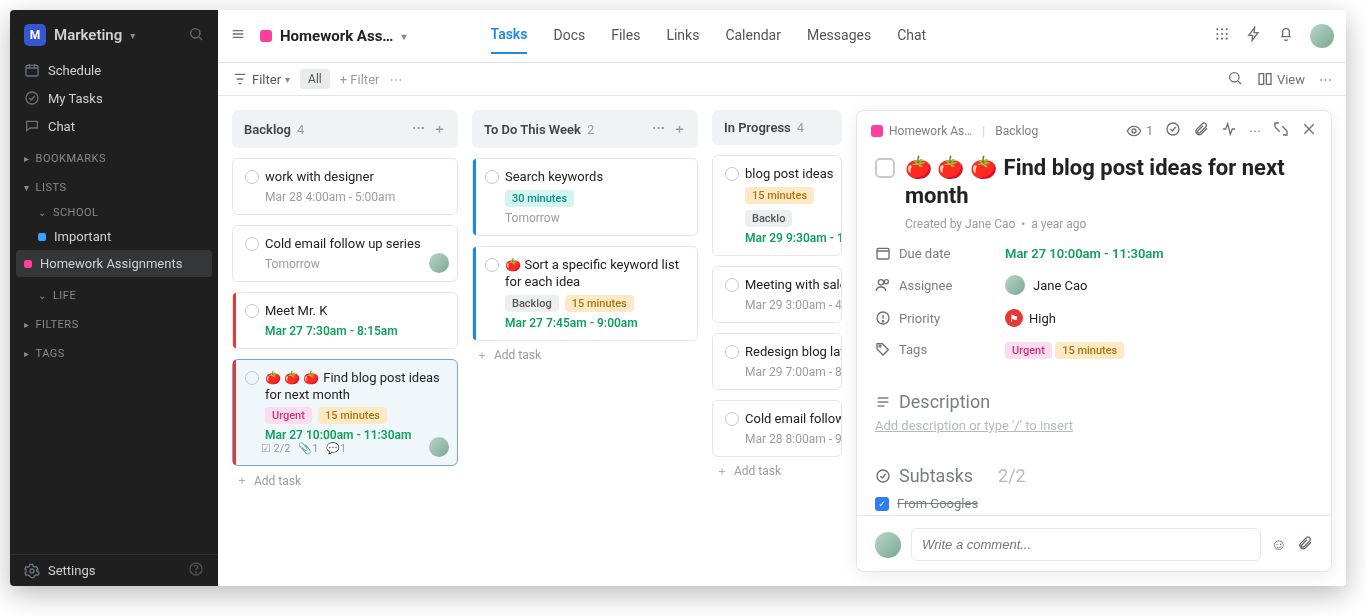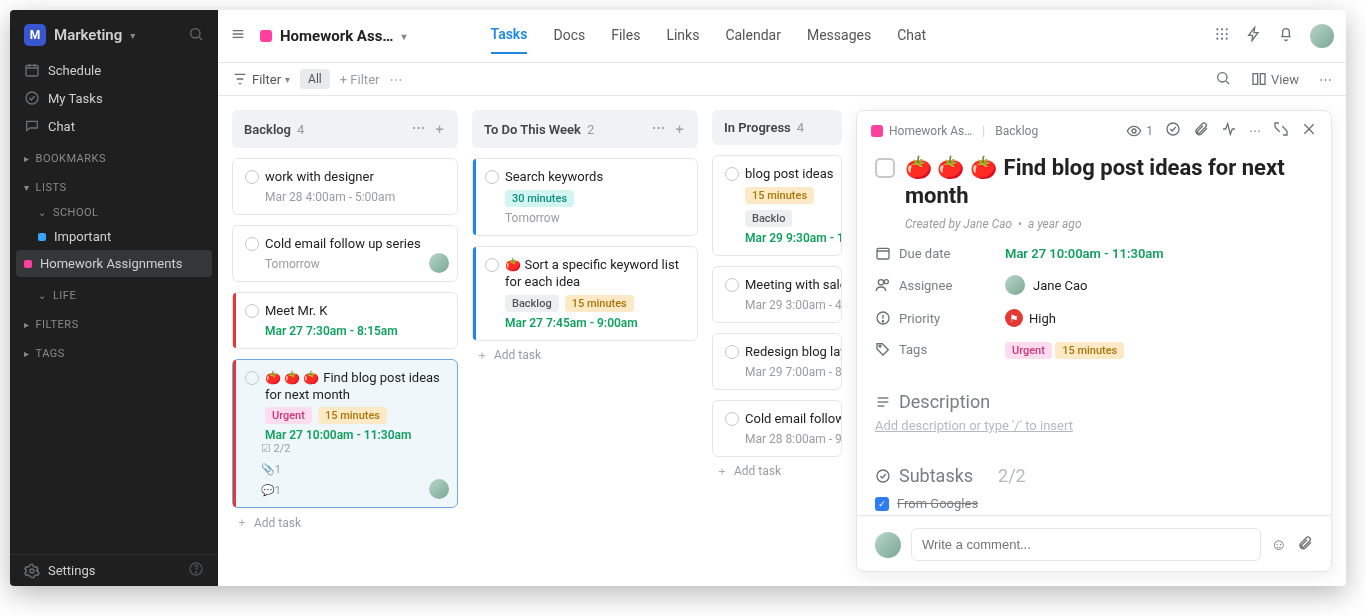--- a/index.html
+++ b/index.html
@@ -48,65 +48,65 @@
   .crumb { display:flex; align-items:center; gap:8px; font-weight:700; font-size:15px; }
   .sq { width:12px; height:12px; border-radius:3px; }
   .tabs { margin-left:70px; display:flex; gap:26px; align-items:center; font-size:14px; color:#555; }
   .tab { padding:8px 0 10px; cursor:pointer; }
   .tab.active { color:var(--blue); font-weight:600; border-bottom:2px solid var(--blue); }
   .top-right { margin-left:auto; display:flex; gap:16px; align-items:center; color:var(--icon); }
   .avatar { width:24px; height:24px; border-radius:50%; background:linear-gradient(135deg,#b9d6c8,#7aa793); }
   .toolbar { display:flex; align-items:center; gap:10px; padding:6px 14px; border-bottom:1px solid var(--border); color:#555; font-size:13px; }
   .tool-filter { display:flex; align-items:center; gap:4px; cursor:pointer; }
   .chip-all { background:#e9eaec; border-radius:4px; padding:3px 8px; font-size:12px; }
-  .toolbar-right { margin-left:auto; display:flex; gap:20px; align-items:center; color:var(--icon); }
+  .toolbar-right { margin-left:auto; display:flex; gap:14px; align-items:center; color:var(--icon); }
   .view-btn { display:flex; align-items:center; gap:4px; }
   
   .board { flex:1; display:flex; gap:14px; padding:14px; overflow:hidden; min-height:0; }
   .col { width:226px; flex:0 0 226px; display:flex; flex-direction:column; }
   .col-h { background:var(--col-header-bg); border-radius:6px; padding:10px 12px; display:flex; align-items:center; gap:6px; font-weight:600; font-size:13px; color:#444; margin-bottom:10px; }
   .col-h .cnt { color:#999; font-weight:400; }
   .col-h .acts { margin-left:auto; display:flex; gap:8px; color:#9aa0a6; }
   .cards { display:flex; flex-direction:column; gap:10px; }
   .card { background:var(--card-bg); border:1px solid var(--border); border-radius:6px; padding:10px 12px 10px 12px; font-size:12px; position:relative; }
   .card .title { font-size:13px; color:#222; margin-bottom:4px; display:flex; align-items:flex-start; gap:6px; }
   .card .title .txt { line-height:1.3; }
   .card .cb { width:14px; height:14px; border:1.5px solid #c4c6ca; border-radius:50%; margin-top:1px; flex:0 0 14px; }
   .card .sub { color:#9a9c9f; margin-left:20px; }
   .card .date-g { color:var(--green); font-weight:600; margin-left:20px; }
   .badges { display:flex; gap:6px; margin:4px 0 4px 20px; flex-wrap:wrap; }
   .badge { padding:2px 7px; border-radius:4px; font-size:11px; font-weight:500; }
   .b-gray{background:var(--badge-gray-bg);color:#555;} .b-teal{background:var(--badge-teal-bg);color:var(--badge-teal-fg);} .b-yellow{background:var(--badge-yellow-bg);color:var(--badge-yellow-fg);} .b-pink{background:var(--badge-pink-bg);color:var(--badge-pink-fg);}
   .stripe { position:absolute; left:0; top:0; bottom:0; width:3px; border-radius:6px 0 0 6px; }
   .av-sm { width:20px; height:20px; border-radius:50%; position:absolute; right:8px; bottom:8px; background:linear-gradient(135deg,#b9d6c8,#7aa793); }
   .card.selected { border:1px solid #6ea8e6; background:#eff7fb; }
-  .card-meta { display:flex; gap:8px; color:#9a9c9f; margin-left:16px; align-items:flex-start; font-size:11px;flex-direction:column; }
+  .card-meta { display:flex; gap:8px; color:#9a9c9f; margin-left:16px; align-items:center; font-size:11px; }
   .add-task { display:flex; align-items:center; gap:6px; color:#9a9c9f; font-size:12px; padding:6px 4px; cursor:pointer; }
   
   .panel { flex:1; min-width:0; border:1px solid var(--border); border-radius:8px; background:#fff; display:flex; flex-direction:column; overflow:hidden; box-shadow:0 4px 18px rgba(0,0,0,.08); }
   .p-top { display:flex; align-items:center; padding:10px 14px; color:#7d8186; font-size:12px; }
   .p-top .crumb2 { display:flex; align-items:center; gap:6px; }
   .p-top .sep { color:#ccc; margin:0 4px; }
   .p-top-right { margin-left:auto; display:flex; gap:12px; align-items:center; }
   .p-title { display:flex; gap:10px; padding:4px 18px 8px; }
   .p-cb { width:20px; height:20px; border:2px solid #c6c8cc; border-radius:5px; margin-top:4px; flex:0 0 20px; }
   .p-title h1 { margin:0; font-size:22px; font-weight:700; line-height:1.25; }
-  .p-meta { padding:0 18px 10px 48px; color:#9a9c9f; font-size:12px;font-style:italic; }
+  .p-meta { padding:0 18px 10px 48px; color:#9a9c9f; font-size:12px; }
   .p-fields { padding:4px 18px 12px; display:grid; grid-template-columns:120px 1fr; row-gap:14px; column-gap:10px; align-items:center; font-size:13px; }
   .fld-l { display:flex; align-items:center; gap:8px; color:#7a7e83; }
   .prio { display:flex; align-items:center; gap:6px; }
   .prio-flag { width:18px; height:18px; border-radius:50%; background:#e53935; display:flex; align-items:center; justify-content:center; color:#fff; font-size:10px; }
   .hr { height:1px; background:var(--border); margin:6px 18px; }
   .sec-h { display:flex; align-items:center; gap:8px; padding:10px 18px 6px; color:#7a7e83; font-size:18px; }
   .desc-ph { padding:0 18px 10px; color:#b6b9bc; font-size:13px;text-decoration:underline; }
   .subtask-row { display:flex; gap:8px; align-items:center; padding:4px 18px; font-size:13px; color:#7a7e83; }
   .sub-cb { width:14px;height:14px;border-radius:3px;background:#2f7df6; display:flex;align-items:center;justify-content:center;color:#fff;font-size:9px;}
   .sub-txt { text-decoration:line-through; }
   .comment { margin-top:auto; display:flex; gap:10px; align-items:center; padding:12px 18px; border-top:1px solid var(--border); }
-  .comment input { flex:1; border:1px solid var(--border); border-radius:6px; padding:8px 10px; font-size:13px; }
+  .comment input { flex:1; border:1px solid var(--border); border-radius:6px; padding:8px 10px; font-size:13px;font-style:italic; }
   .av-md { width:26px; height:26px; border-radius:50%; background:linear-gradient(135deg,#b9d6c8,#7aa793); }
   .icon { width:16px; height:16px; color:var(--icon); }
   .chev { font-size:10px; color:var(--sidebar-muted); }
 </style>
 </head>
 <body>
 
 <div id="frame">
     <div id="app">
 

